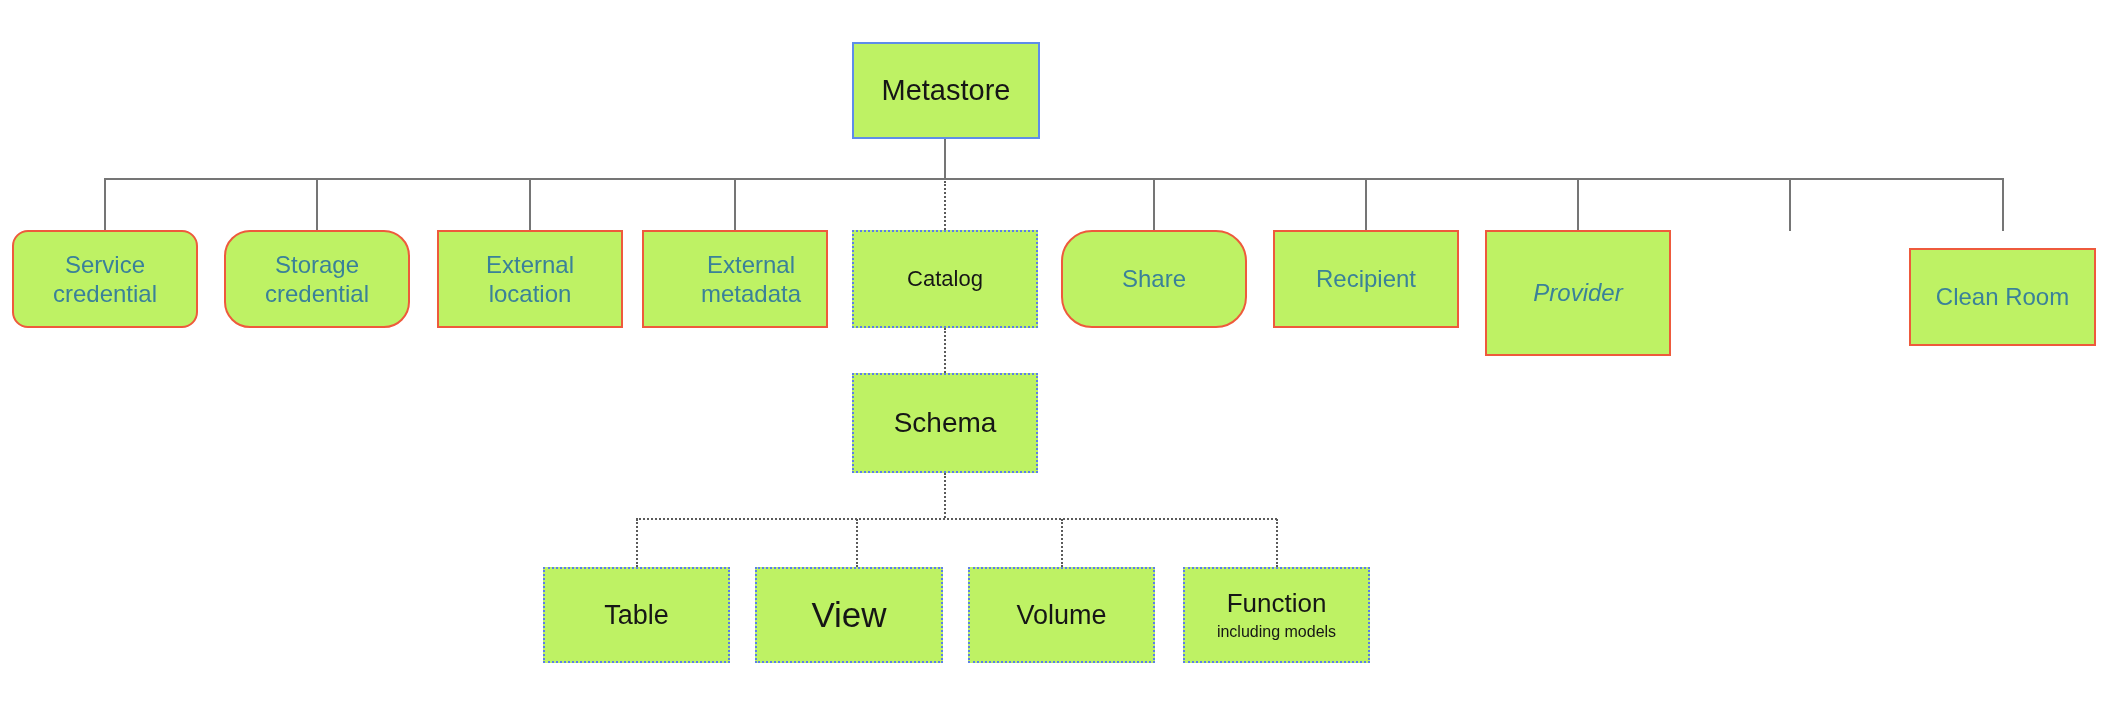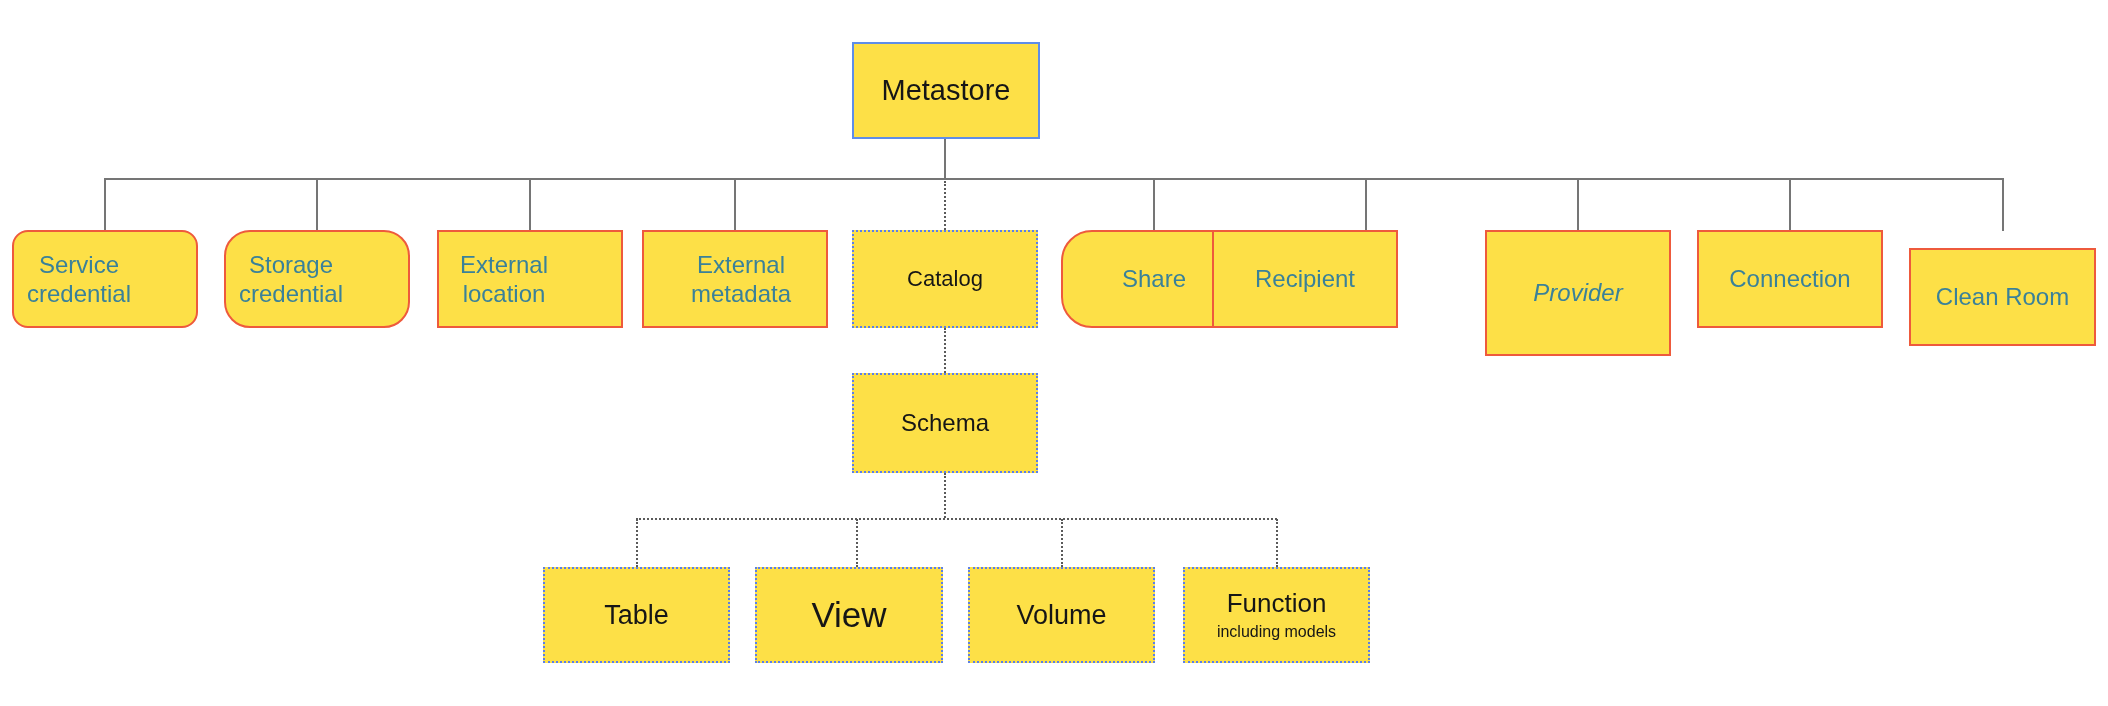--- a/index.html
+++ b/index.html
@@ -12,23 +12,24 @@
     position: relative;
     width: 2108px;
     height: 706px;
     background: #ffffff;
     overflow: hidden;
   }
   .box {
     position: absolute;
     display: flex;
     flex-direction: column;
+    align-items: center;
     justify-content: center;
     text-align: center;
-    background: #fde047;
+    background: #bef264;
     box-sizing: border-box;
     line-height: 1.22;
   }
   .b-solid-blue { border: 2px solid var(--solid-border-blue); }
   .b-red        { border: 2px solid var(--red-border); }
   .b-dotted-blue{ border: 2px dotted var(--dotted-border-blue); }
   .t-black { color: var(--black-text); }
   .t-teal  { color: var(--teal-text); }
   .sublabel {
     font-size: 16px;
@@ -85,37 +86,34 @@
   </div>
 
   <div class="box b-dotted-blue t-black" style="left: 852px; top: 230px; width: 186px; height: 98px; font-size: 22px;">
     <div class="label">Catalog</div>
   </div>
 
   <div class="box b-red t-teal" style="left: 1061px; top: 230px; width: 186px; height: 98px; font-size: 24px; border-radius: 31px;">
     <div class="label">Share</div>
   </div>
 
-  <div class="box b-red t-teal" style="left: 1212px; top: 230px; width: 186px; height: 98px; font-size: 24px;">
+  <div class="box b-red t-teal" style="left: 1273px; top: 230px; width: 186px; height: 98px; font-size: 24px;">
     <div class="label">Recipient</div>
   </div>
 
   <div class="box b-red t-teal" style="left: 1485px; top: 230px; width: 186px; height: 126px; font-size: 24px; font-style: italic;">
     <div class="label">Provider</div>
   </div>
 
-  <div class="box b-red t-teal" style="left: 1697px; top: 230px; width: 186px; height: 98px; font-size: 24px;">
-    <div class="label">Connection</div>
-  </div>
 
   <div class="box b-red t-teal" style="left: 1909px; top: 230px; width: 187px; height: 98px; font-size: 24px; margin-top: 18px;">
     <div class="label">Clean Room</div>
   </div>
 
-  <div class="box b-dotted-blue t-black" style="left: 852px; top: 373px; width: 186px; height: 100px; font-size: 24px;">
+  <div class="box b-dotted-blue t-black" style="left: 852px; top: 373px; width: 186px; height: 100px; font-size: 28px;">
     <div class="label">Schema</div>
   </div>
 
   <div class="box b-dotted-blue t-black" style="left: 543px; top: 567px; width: 187px; height: 96px; font-size: 27px;">
     <div class="label">Table</div>
   </div>
 
   <div class="box b-dotted-blue t-black" style="left: 755px; top: 567px; width: 188px; height: 96px; font-size: 35px;">
     <div class="label">View</div>
   </div>

